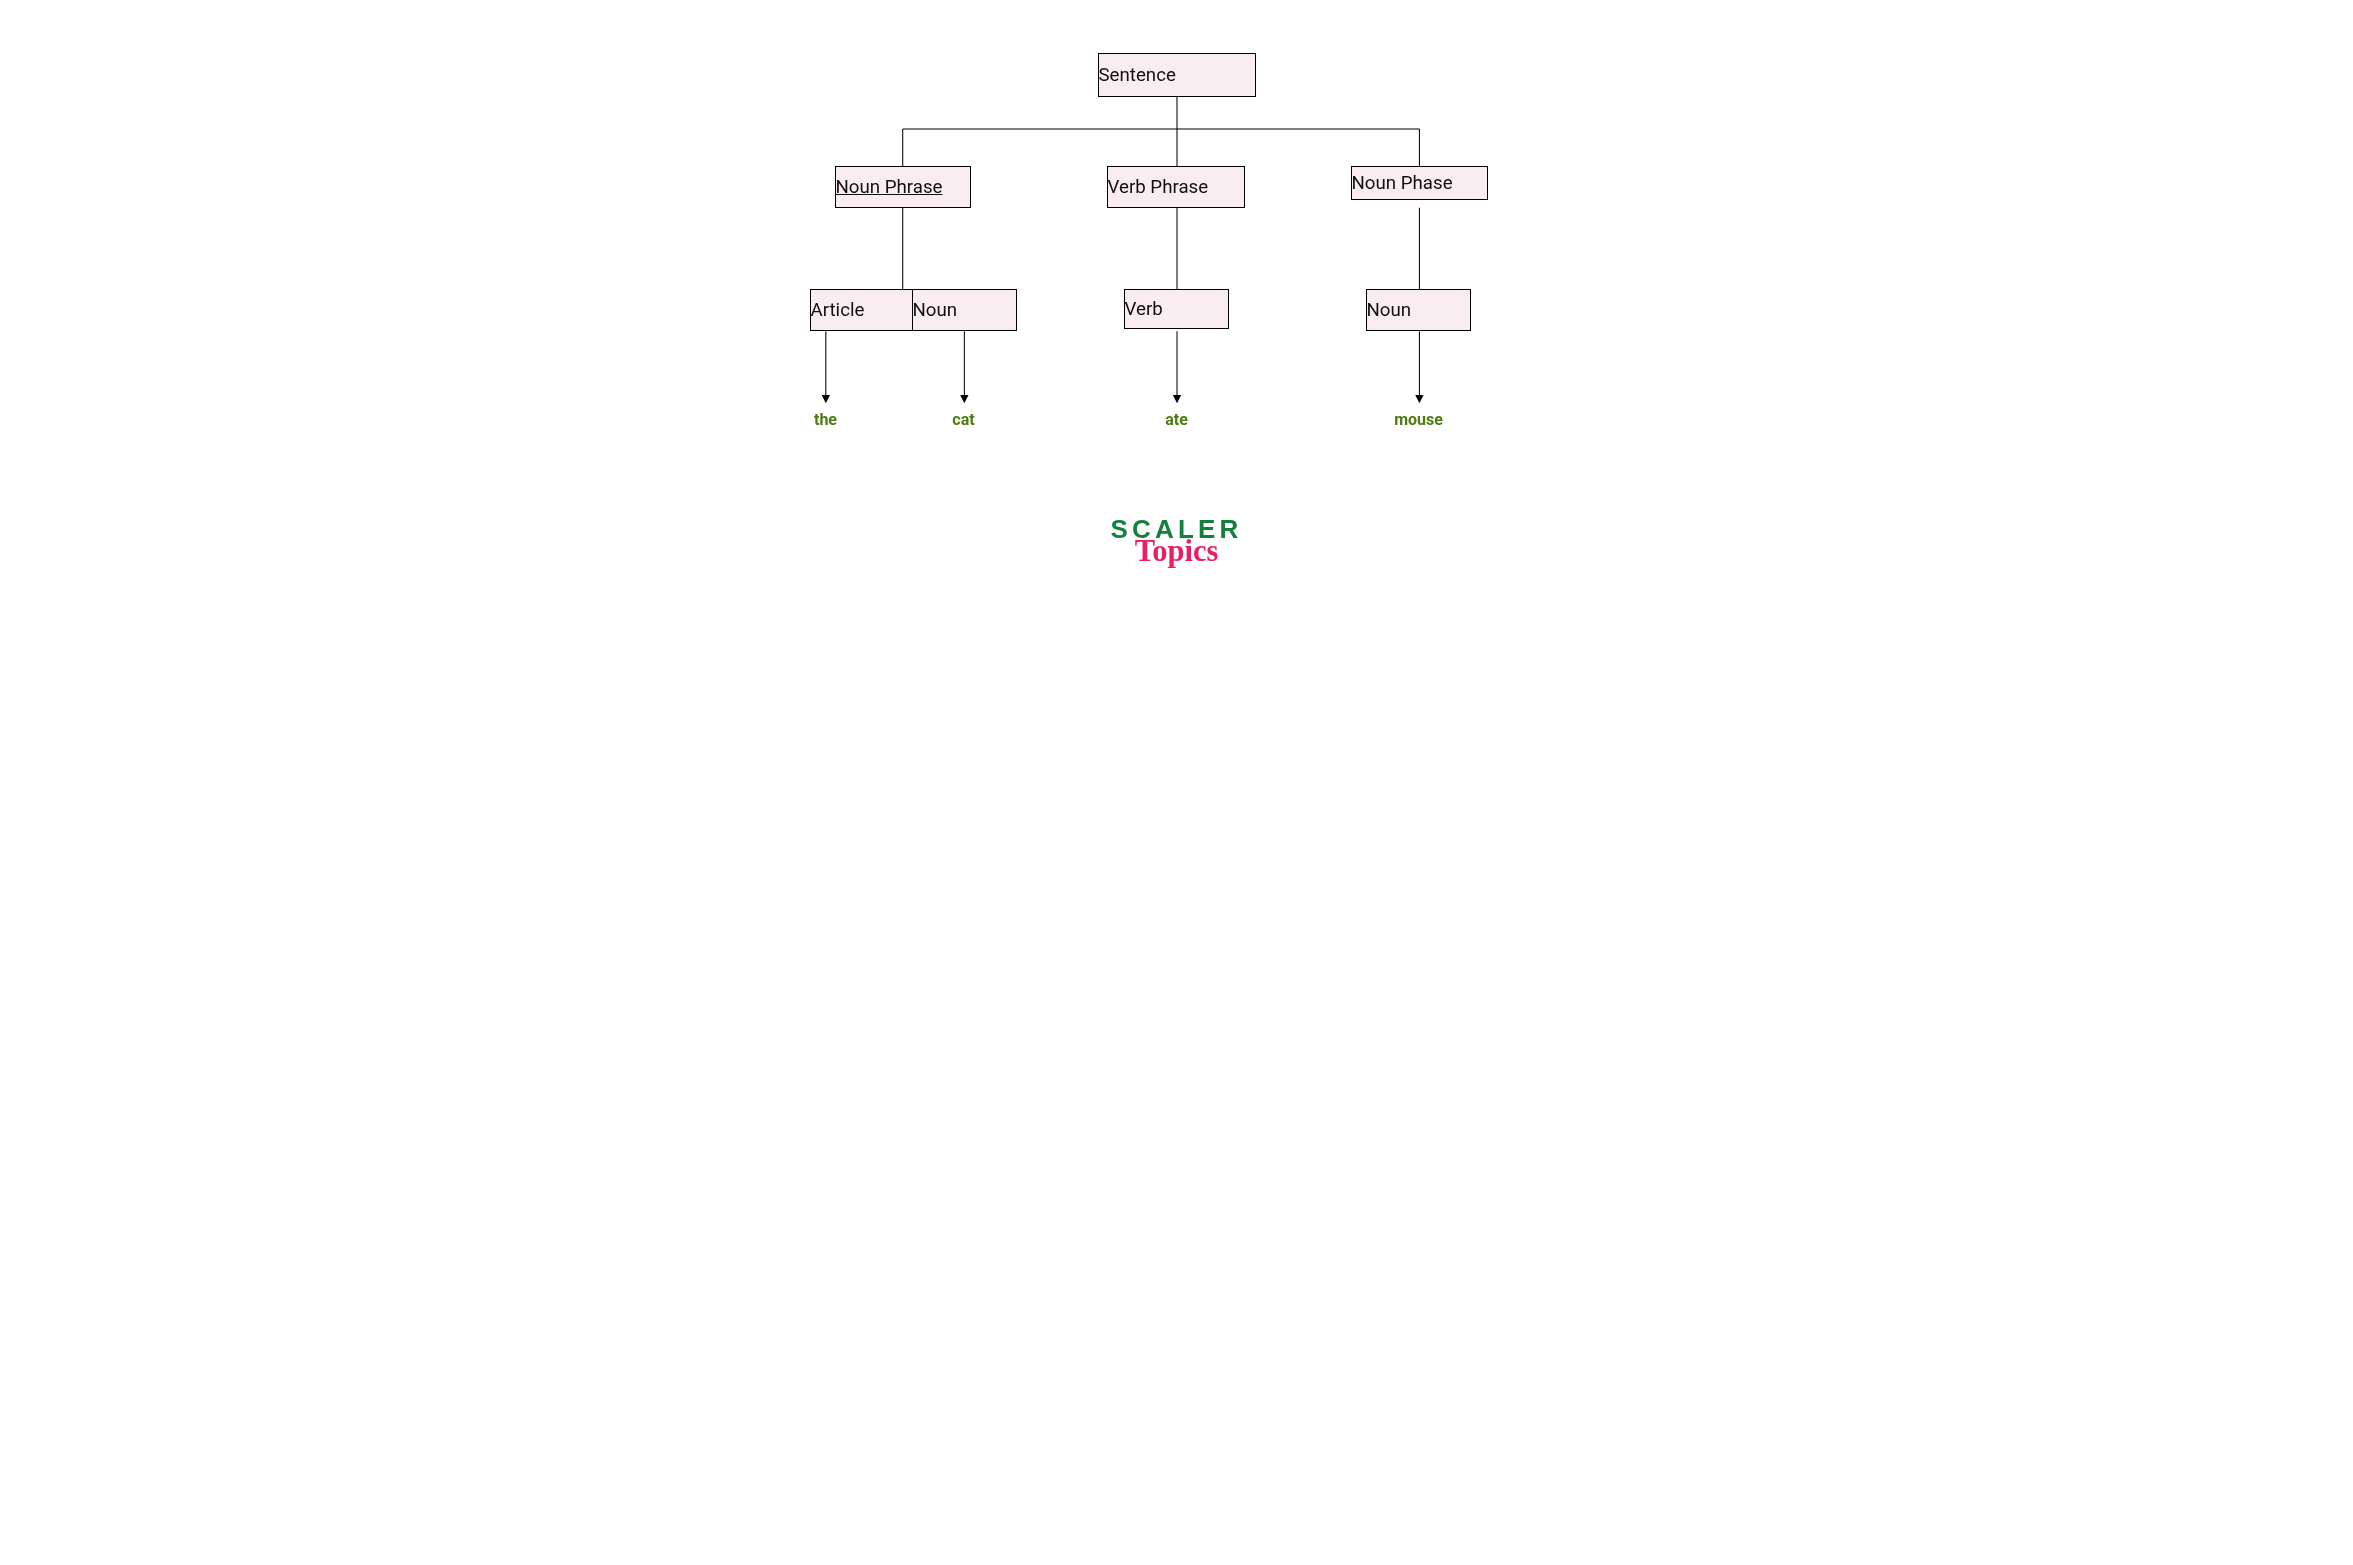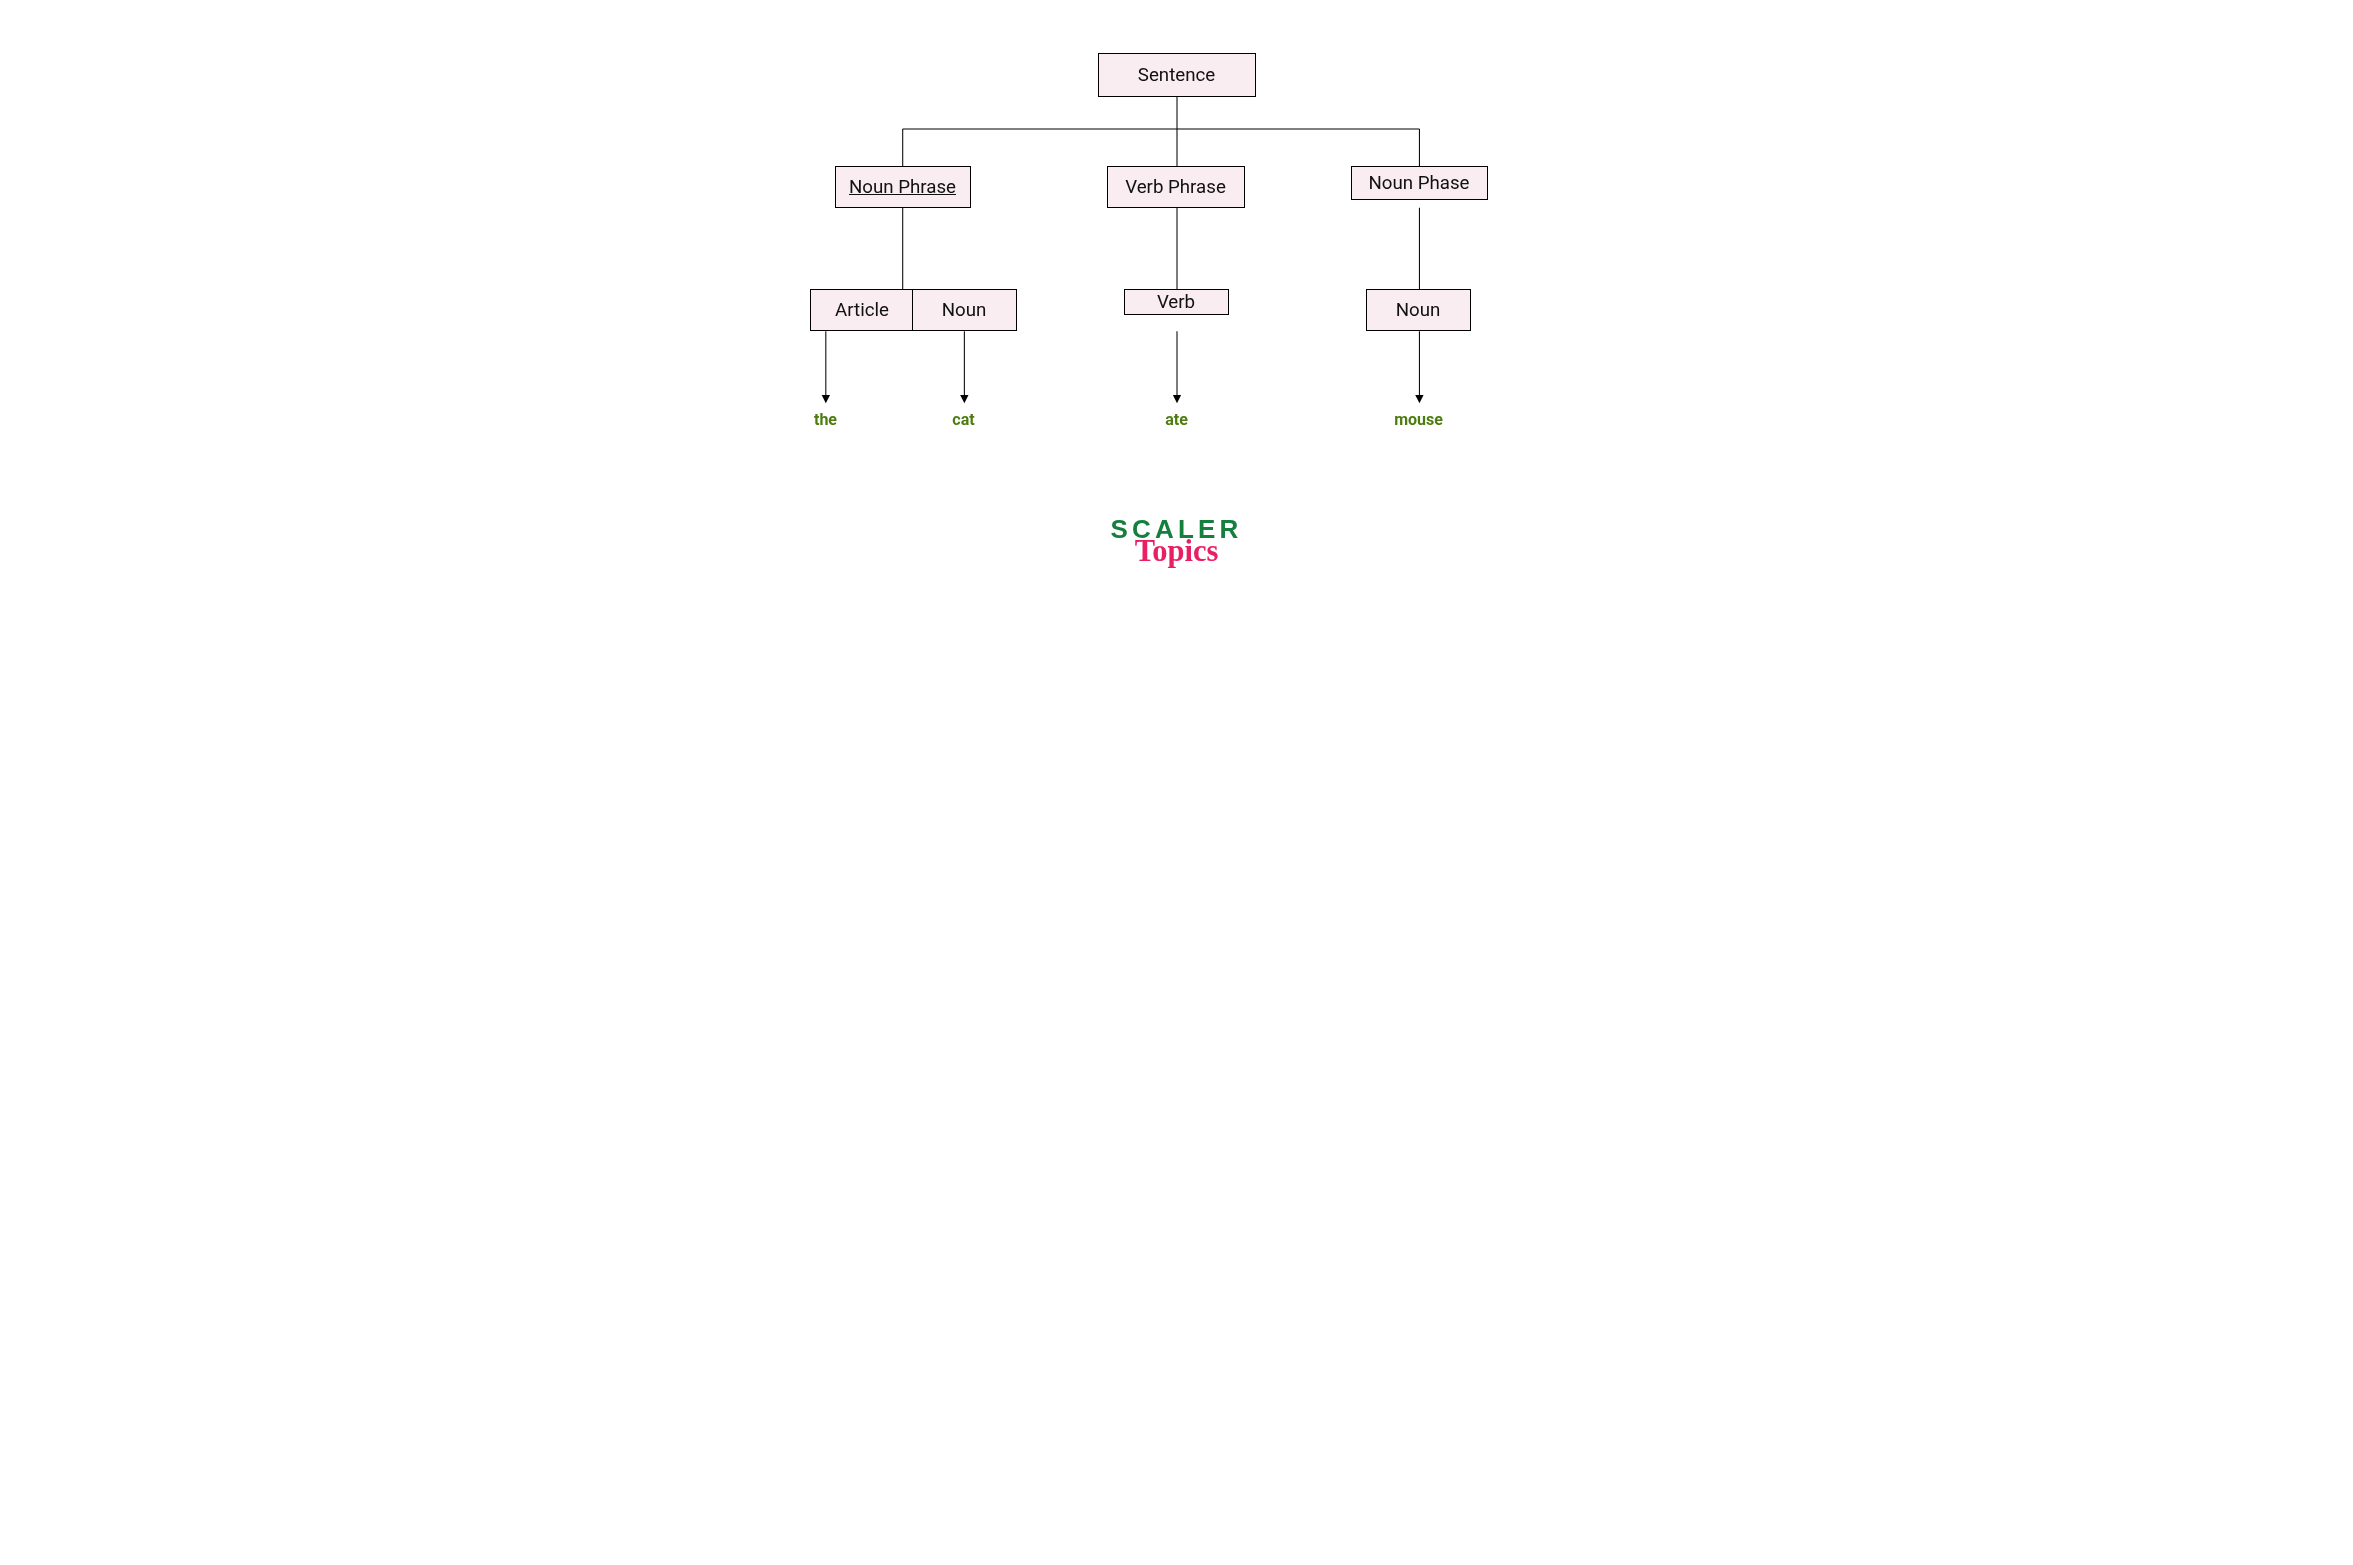--- a/index.html
+++ b/index.html
@@ -22,21 +22,20 @@
     width: 942px;
     height: 627px;
     pointer-events: none;
   }
   .node-box {
     position: absolute;
     background: #f9edf2;
     border: 1px solid #000;
     display: flex;
     align-items: center;
-    justify-content: center;
     font-size: 18.7px;
     color: #111;
     box-sizing: border-box;
   }
   .leaf-label {
     position: absolute;
     font-weight: 700;
     font-size: 16px;
     color: #4d7c0f;
     transform: translateX(-50%);
@@ -108,21 +107,21 @@
   </div>
 
   <div class="node-box" style="left:68px; top:289px; width:105px; height:42px;margin-left:36px;">
     <span>Article</span>
   </div>
 
   <div class="node-box" style="left:206px; top:289px; width:105px; height:42px;">
     <span>Noun</span>
   </div>
 
-  <div class="node-box" style="left:418px; top:289px; width:105px; height:26px;">
+  <div class="node-box" style="left:418px; top:289px; width:105px; height:40px;">
     <span>Verb</span>
   </div>
 
   <div class="node-box" style="left:660px; top:289px; width:105px; height:42px;">
     <span>Noun</span>
   </div>
 
   <div class="leaf-label" style="left:120px; top:410px;">
     <span>the</span>
   </div>

